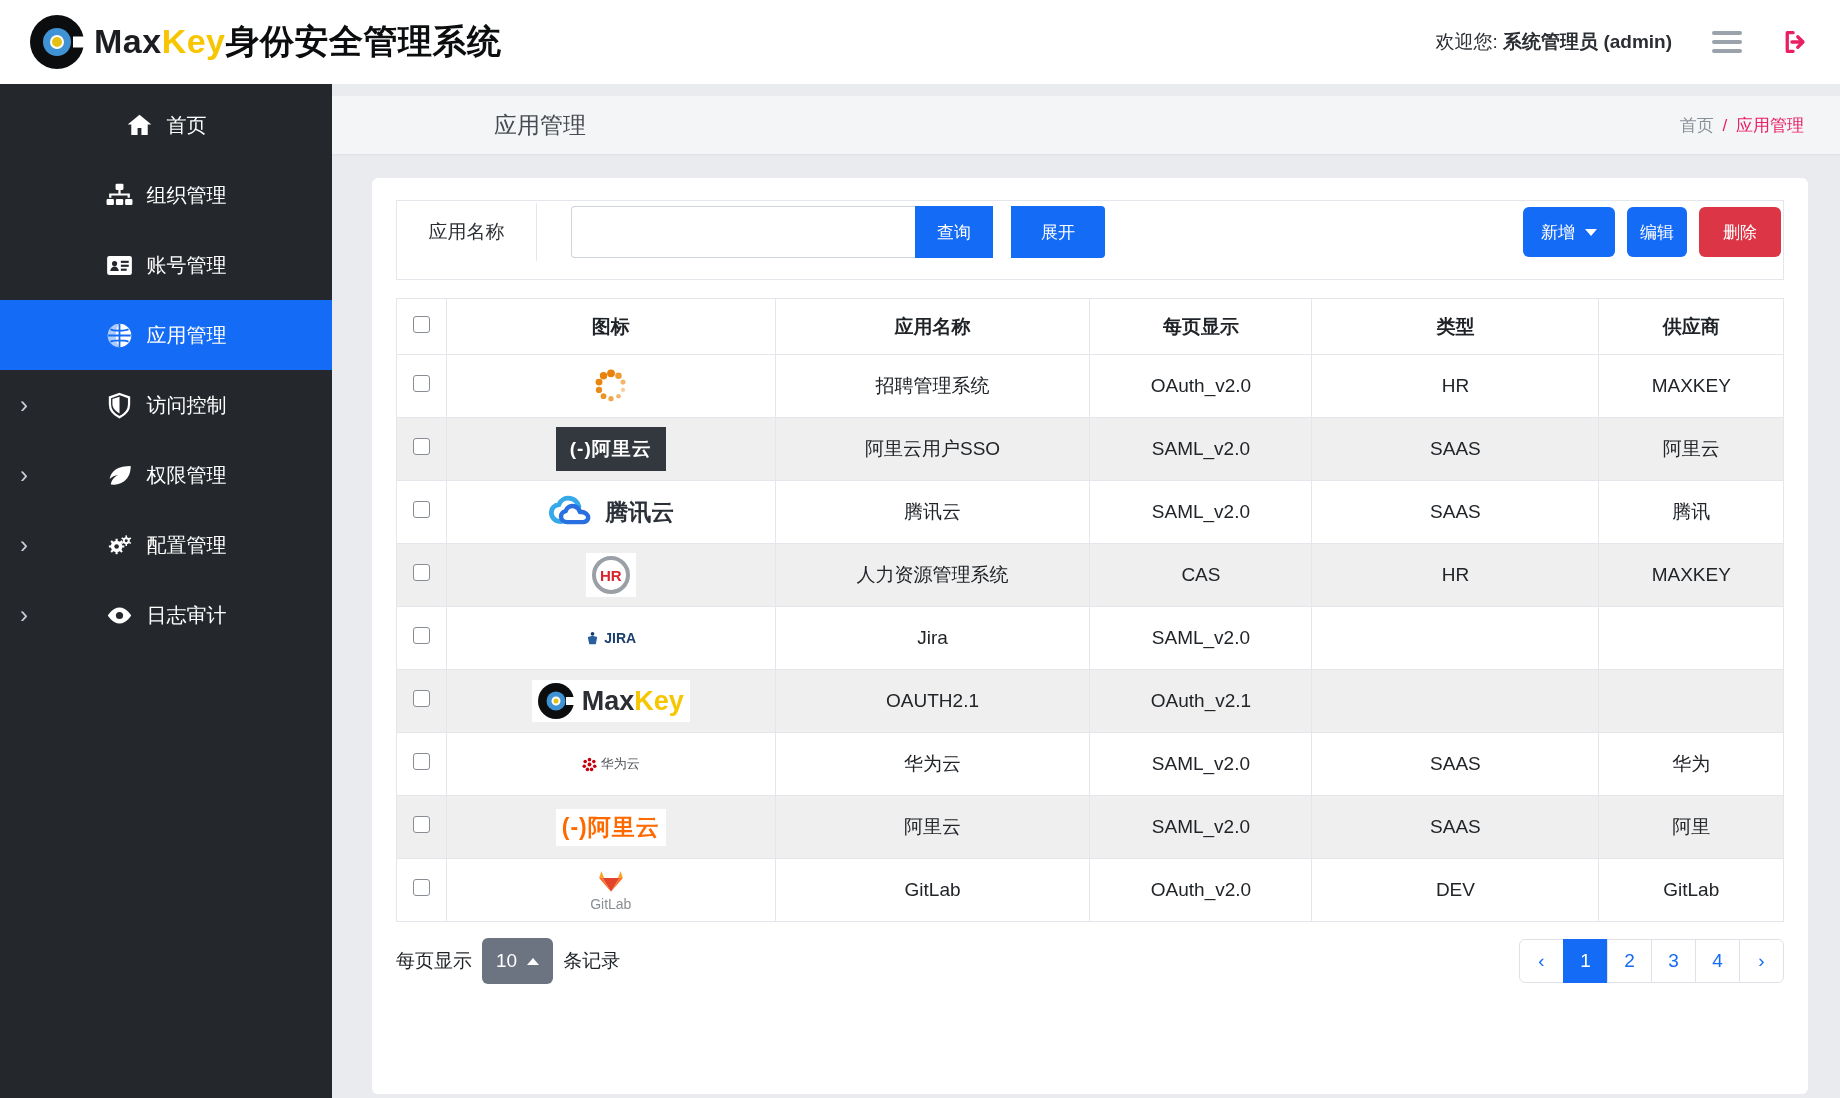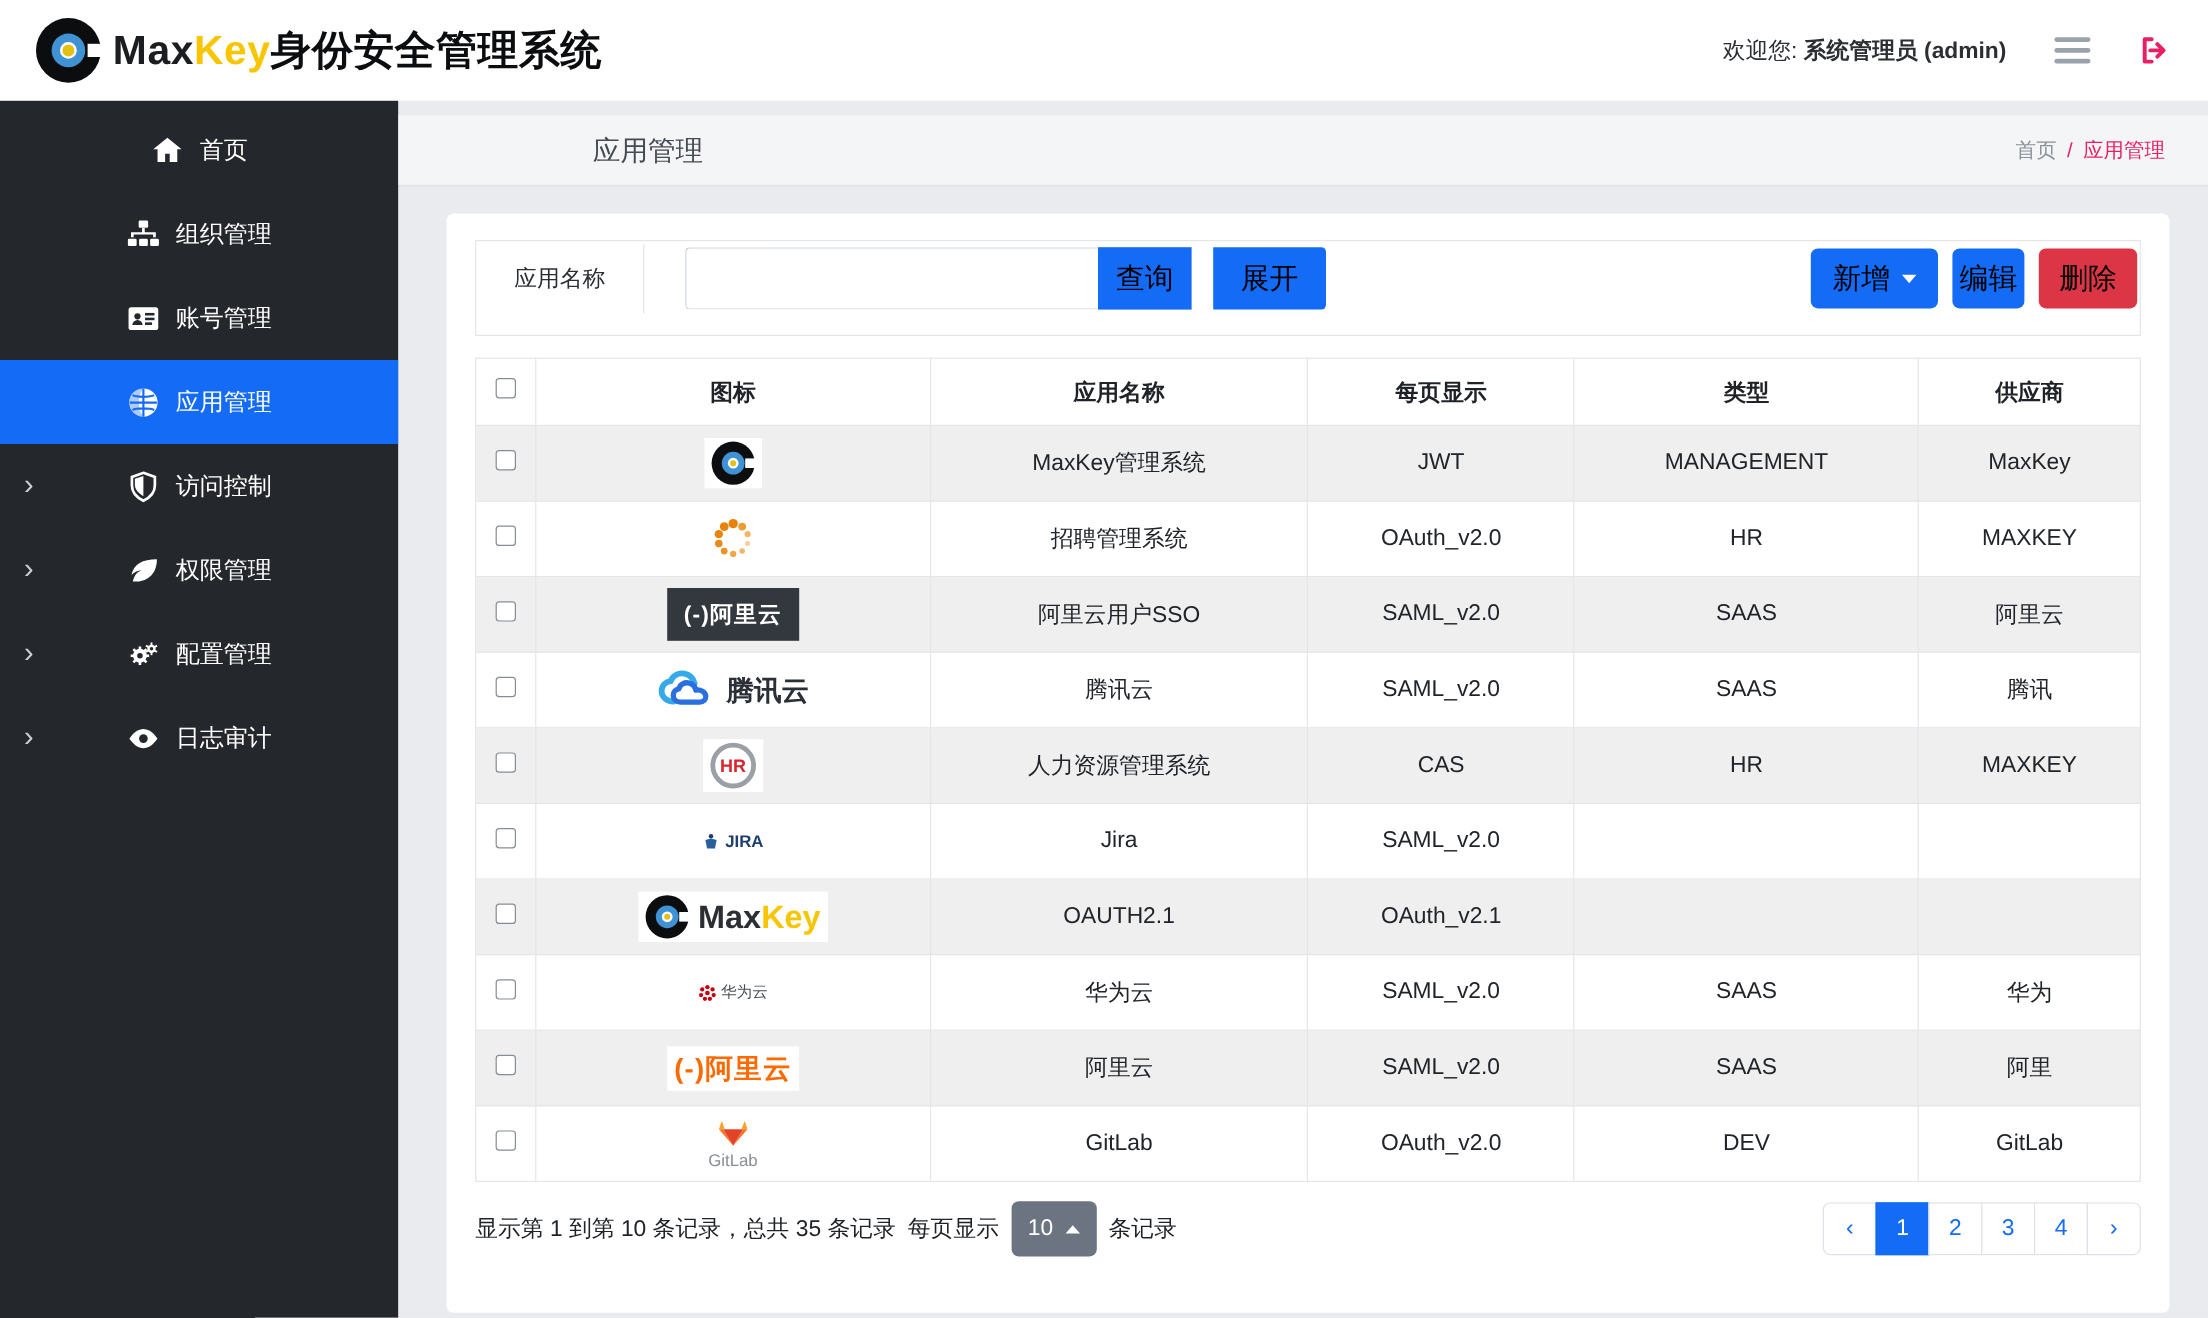--- a/index.html
+++ b/index.html
@@ -44,21 +44,21 @@
 
   .card { background:#fff; margin:24px 32px 0 40px; border-radius:6px; padding:22px 24px; height:916px; }
 
   
   .toolbar { border:1px solid #e3e6ea; padding:2px 0 18px 0; }
   .tb-row { display:flex; align-items:center; height:58px; }
   .tb-label-cell { width:140px; align-self:stretch; display:flex; align-items:center; justify-content:center;
     border-right:1px solid #e3e6ea; font-size:19px; color:#2b2f33; }
   .tb-input { margin-left:34px; width:344px; height:52px; border:1px solid #ced4da; border-right:none;
     border-radius:4px 0 0 4px; font-size:18px; padding:0 12px; outline:none; }
-  .btn { border:none; cursor:pointer; color:#000000; font-size:24px;
+  .btn { border:none; cursor:pointer; color:#ffffff; font-size:17px;
     font-family:Liberation Sans, sans-serif; }
   .btn-query { background:#146bf6; width:78px; height:52px; border-radius:0; }
   .btn-expand { background:#146bf6; width:94px; height:52px; border-radius:0 4px 4px 0; margin-left:18px; }
   .tb-actions { margin-left:auto; display:flex; gap:12px; padding-right:2px; }
   .btn-add { background:#146bf6; height:50px; padding:0 18px; border-radius:6px; display:flex; align-items:center; gap:10px; }
   .caret-down { width:0; height:0; border-left:6px solid transparent; border-right:6px solid transparent; border-top:7px solid #fff; }
   .btn-edit { background:#146bf6; height:50px; width:60px; border-radius:6px; }
   .btn-del  { background:#dc3545; height:50px; width:82px; border-radius:6px; }
 
   
@@ -289,39 +289,20 @@
           <th><span class="checkbox"></span></th>
           <th>图标</th>
           <th>应用名称</th>
           <th>每页显示</th>
           <th>类型</th>
           <th>供应商</th>
         </tr>
       </thead>
       <tbody>
 
-        <tr class="stripe">
-          <td><span class="checkbox"></span></td>
-          <td>
-              <div class="icon-cell">
-                <span class="plate">
-                  <span class="mkc">
-                    <span class="mkc-outer"></span>
-                    <span class="mkc-notch"></span>
-                    <span class="mkc-blue"></span>
-                    <span class="mkc-core"></span>
-                  </span>
-                </span>
-              </div>
-            </td>
-          <td>MaxKey管理系统</td>
-            <td>JWT</td>
-            <td>MANAGEMENT</td>
-            <td>MaxKey</td>
-        </tr>
 
         <tr>
           <td><span class="checkbox"></span></td>
           <td>
               <div class="icon-cell">
             <svg width="40" height="40" viewBox="0 0 38 38">
               <circle cx="11.9" cy="9.3" r="3.5" fill="#e8820a"></circle>
                   <circle cx="19" cy="7" r="3.7" fill="#e8820a"></circle>
                   <circle cx="26.1" cy="9.3" r="3.1" fill="#ef9c33"></circle>
                   <circle cx="30.4" cy="15.3" r="2.4" fill="#f4b469"></circle>
@@ -477,21 +458,20 @@
             <td>OAuth_v2.0</td>
             <td>DEV</td>
             <td>GitLab</td>
         </tr>
 
       </tbody>
     </table>
 
     <div class="table-footer">
       <div class="foot-left">
-        <span>显示第 1 到第 10 条记录，总共 35 条记录</span>
         <span>每页显示</span>
         <button class="pagesize-btn">
           <span>10</span>
           <span class="caret-up"></span>
         </button>
         <span>条记录</span>
       </div>
       <div class="pagination">
         <div class="page-btn">‹</div>
         <div class="page-btn active">1</div>

